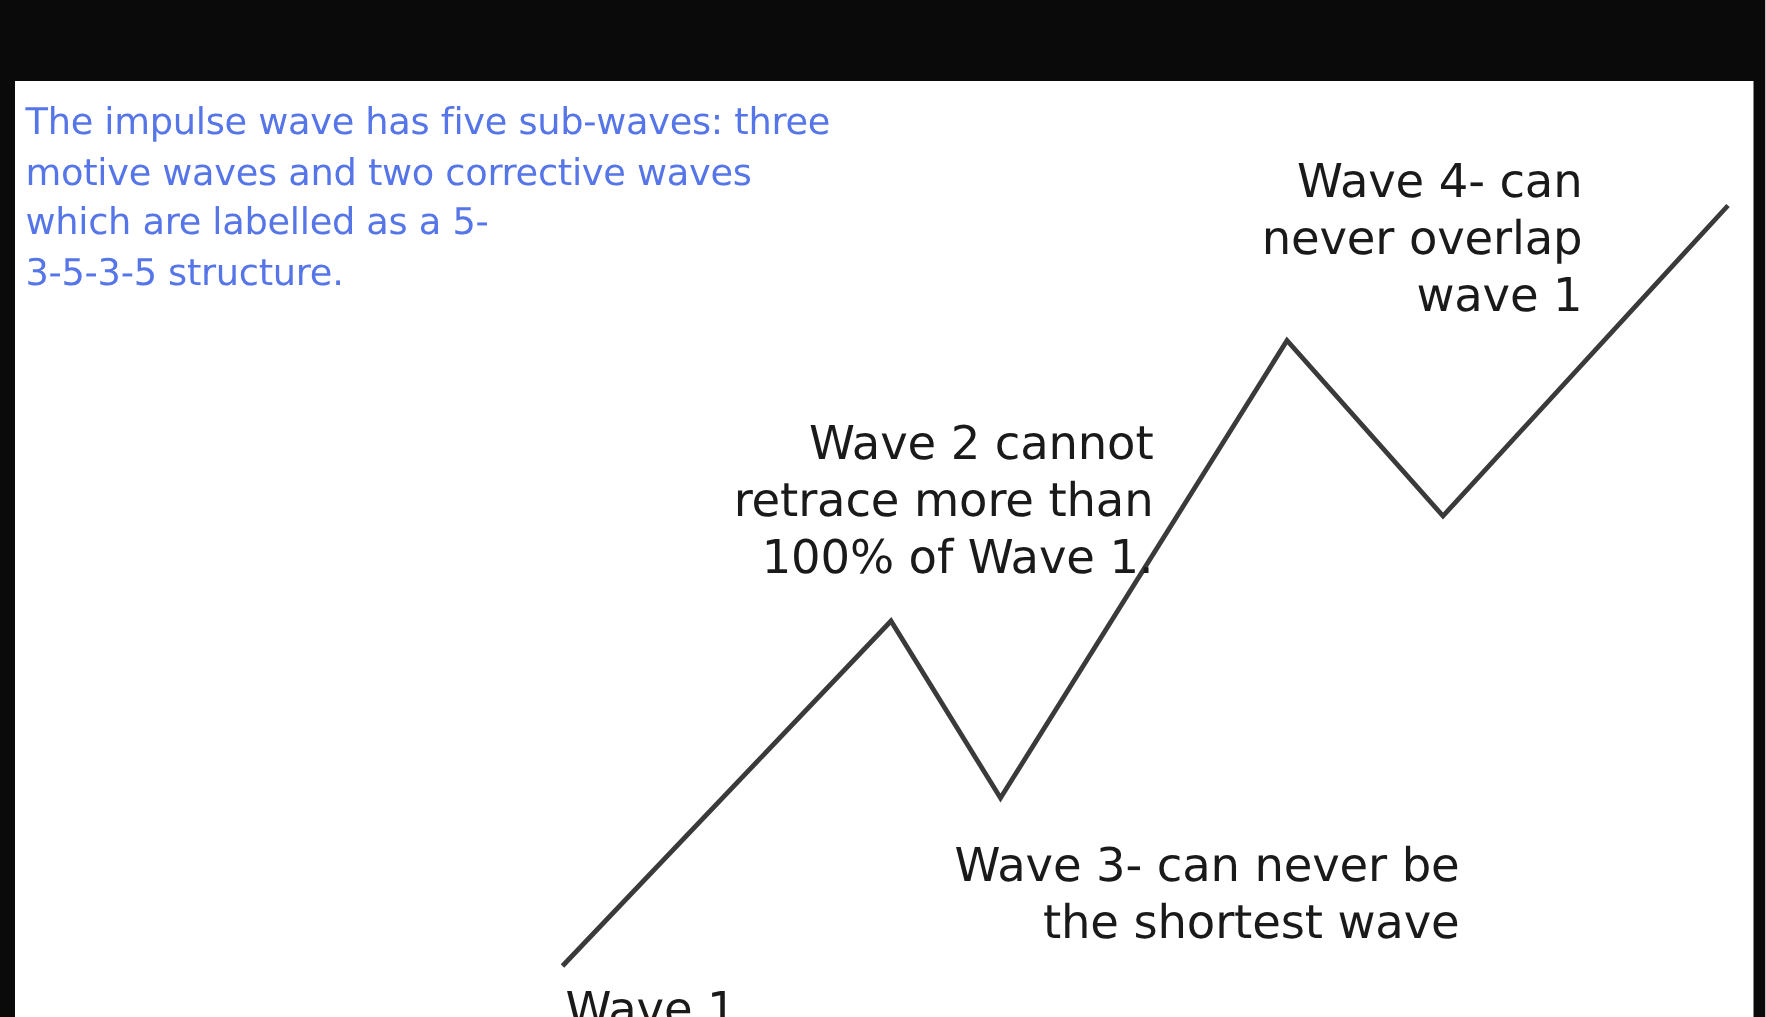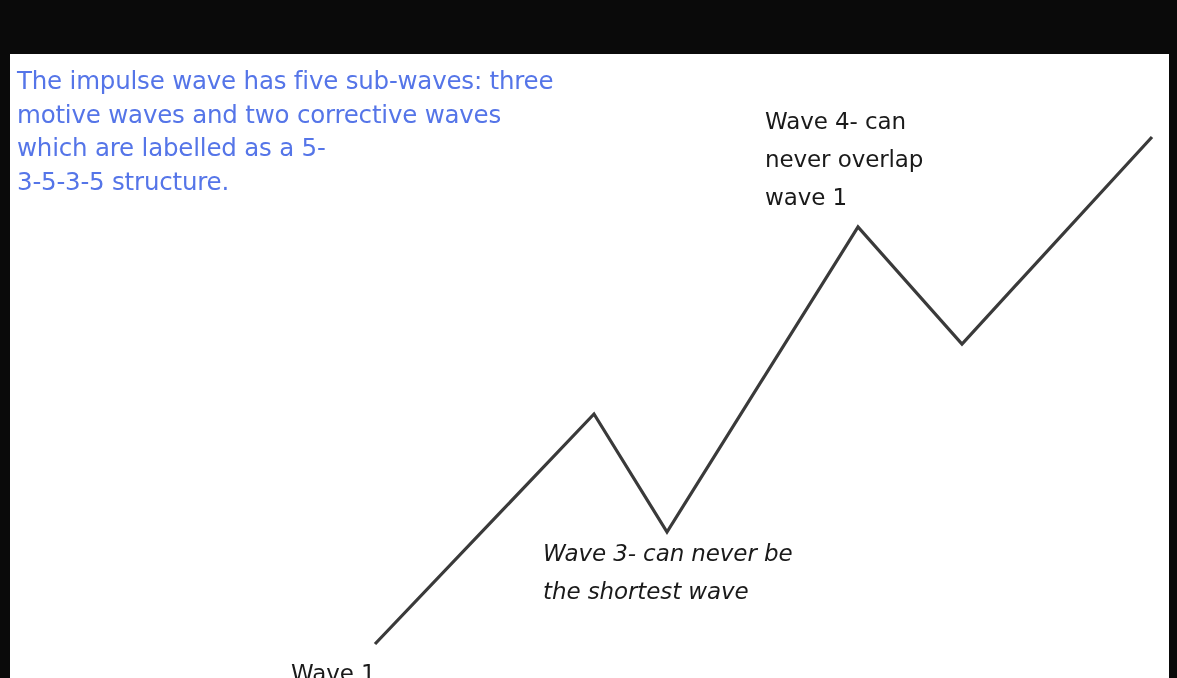--- a/index.html
+++ b/index.html
@@ -40,62 +40,66 @@
     height: 659px;
     display: block;
   }
 
   .label {
     position: absolute;
     margin: 0;
     white-space: pre-line;
     color: #1a1a1a;
     font-family: "DejaVu Sans", sans-serif;
-    font-size: 23px;
+    font-size: 31px;
     line-height: 38px;
     letter-spacing: -0.1px;
     font-weight: 400;
+    text-align: right;
   }
 
   #intro-note {
     position: absolute;
     left: 7px;
     top: 10px;
     width: 700px;
     margin: 0;
     white-space: pre-line;
     color: #5575e8;
     font-family: "DejaVu Sans", sans-serif;
     font-size: 24.5px;
     line-height: 33.5px;
     font-weight: 400;
     letter-spacing: -0.2px;
   }
 
   #label-wave2  { left: 399px; top: 223px; width: 360px; }
   #label-wave4  { left: 755px; top: 48px;  width: 290px; }
-  #label-wave3  { left: 533px; top: 480px; width: 430px; font-style: italic; }
+  #label-wave3  { left: 533px; top: 504px; width: 430px; }
   #label-wave5  { left: 916px; top: 302px; width: 200px; }
   #label-wave1  { left: 281px; top: 600px; width: 200px; }
 </style>
 </head>
 <body>
 
 <div id="frame">
   <div id="canvas">
 
     <svg id="wave-svg" viewBox="0 0 1159 659" preserveAspectRatio="none" aria-hidden="true">
       <polyline id="wave-path" fill="none" stroke="#3a3a3a" stroke-width="3.2" stroke-linejoin="miter" stroke-linecap="butt" points="365,590 584,360 657,478 848,173 952,290 1142,83"></polyline>
     </svg>
 
     <p id="intro-note">The impulse wave has five sub-waves: three
 motive waves and two corrective waves
 which are labelled as a 5-
 3-5-3-5 structure.</p>
 
+    <p class="label" id="label-wave2">Wave 2 cannot
+retrace more than
+100% of Wave 1.</p>
 
     <p class="label" id="label-wave4">Wave 4- can
 never overlap
 wave 1</p>
 
     <p class="label" id="label-wave3">Wave 3- can never be
 the shortest wave</p>
 
 
     <p class="label" id="label-wave1">Wave 1</p>

